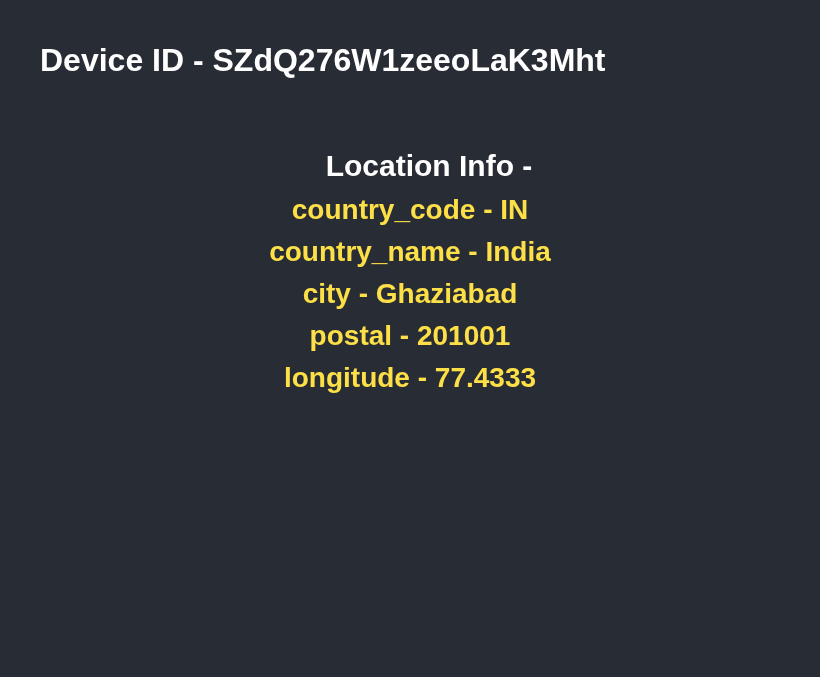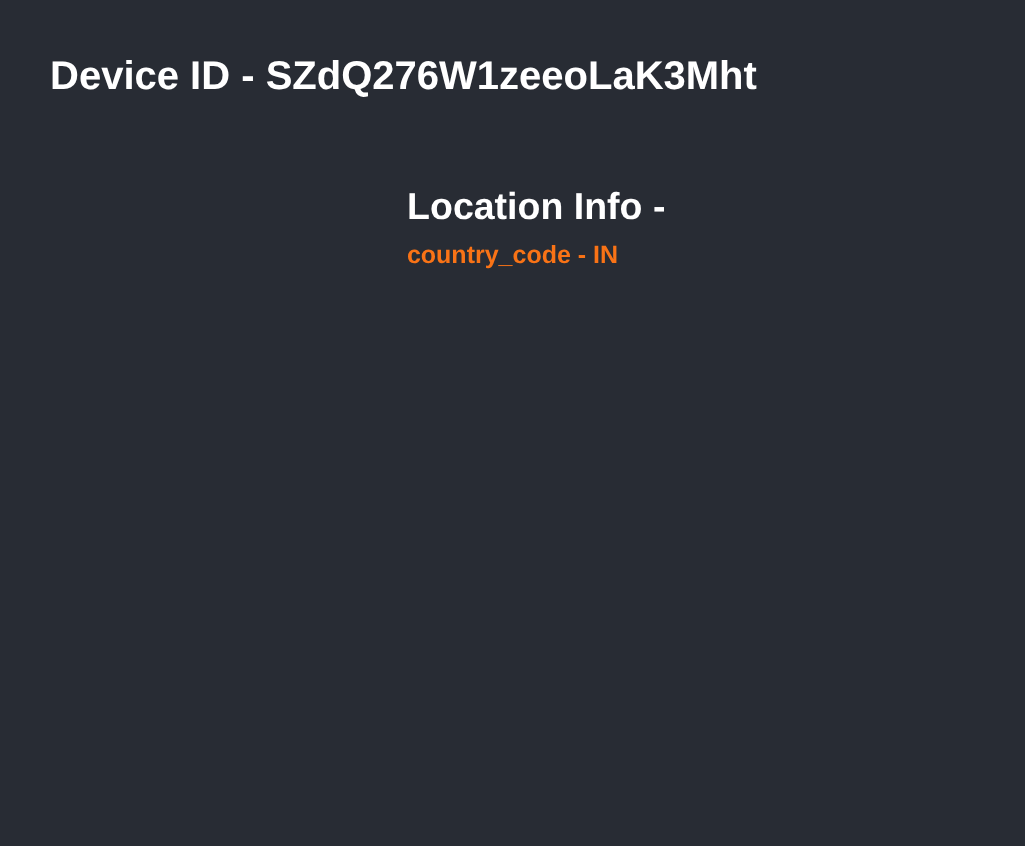--- a/index.html
+++ b/index.html
@@ -26,27 +26,31 @@
       margin-top: 70px;
     }
     .location-heading {
       font-size: 30px;
       font-weight: bold;
       color: #ffffff;
       margin-bottom: 6px;
       padding-left: 38px;
     }
     .location-line {
-      font-size: 20px;
+      font-size: 28px;
       font-weight: 600;
-      color: #f97316;
+      color: #fde047;
       line-height: 1.5;
     }
   </style>
 </head>
 <body>
 
 <h1 class="title">Device ID - SZdQ276W1zeeoLaK3Mht</h1>
 
 <div class="location-section">
   <div class="location-heading">Location Info -</div>
   <div class="location-line">country_code - IN</div>
+  <div class="location-line">country_name - India</div>
+  <div class="location-line">city - Ghaziabad</div>
+  <div class="location-line">postal - 201001</div>
+  <div class="location-line">longitude - 77.4333</div>
 </div>
 
 </body></html>

